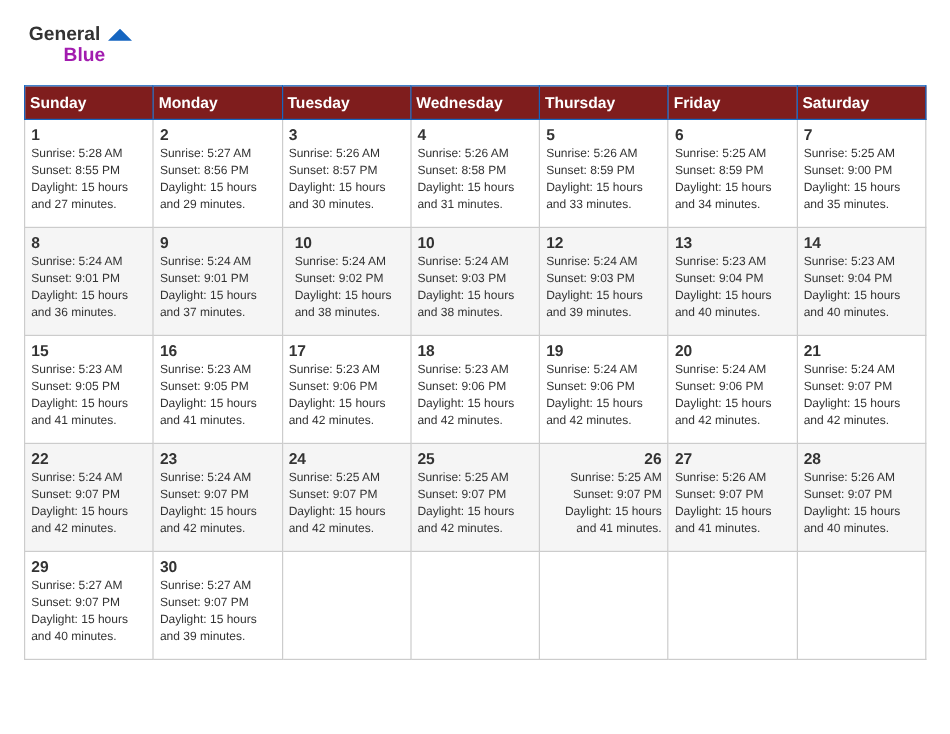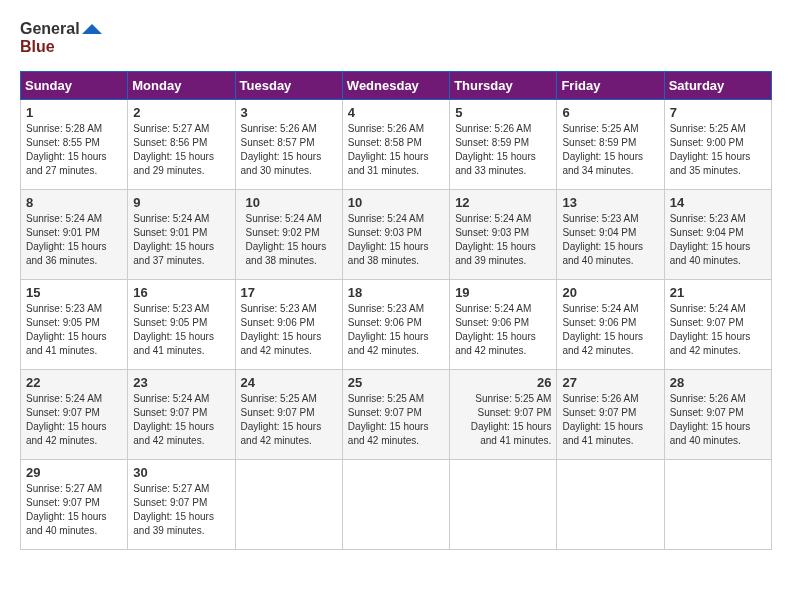--- a/index.html
+++ b/index.html
@@ -32,21 +32,21 @@
     .location-title {
       font-size: 16px;
       color: #555;
     }
     .calendar-table {
       width: 100%;
       border-collapse: collapse;
       border: 1px solid #ccc;
     }
     .calendar-table th {
-      background-color: #701a75;
+      background-color: #7f1d1d;
       color: #fff;
       font-size: 13px;
       font-weight: bold;
       padding: 6px 4px;
       text-align: left;
       border: 1px solid #1565c0;
     }
     .calendar-table td {
       vertical-align: top;
       padding: 5px 5px;
@@ -79,21 +79,21 @@
     }
   </style>
 </head>
 <body>
 
 <div class="header-area">
   <div class="logo">
   <div style="display:flex; align-items:center; gap:0;">
     <div style="position:relative;">
       <span style="font-size:16px; font-weight:bold; color:#333; display:block; line-height:1.1;text-align:center;">General</span>
-      <span style="font-size:16px; font-weight:bold; color:#7f1d1d; display:block; line-height:1.1;">Blue</span>
+      <span style="font-size:16px; font-weight:bold; color:#a21caf; display:block; line-height:1.1;margin-left:33px;">Blue</span>
     </div>
     <svg width="20" height="20" viewBox="0 0 20 20" style="margin-left:2px; margin-bottom:8px;">
       <polygon points="0,10 20,10 10,0" fill="#1565c0"></polygon>
     </svg>
   </div>
 </div>
   <div class="title-area">
     <div class="month-title"></div>
     <div class="location-title"></div>
   </div>

